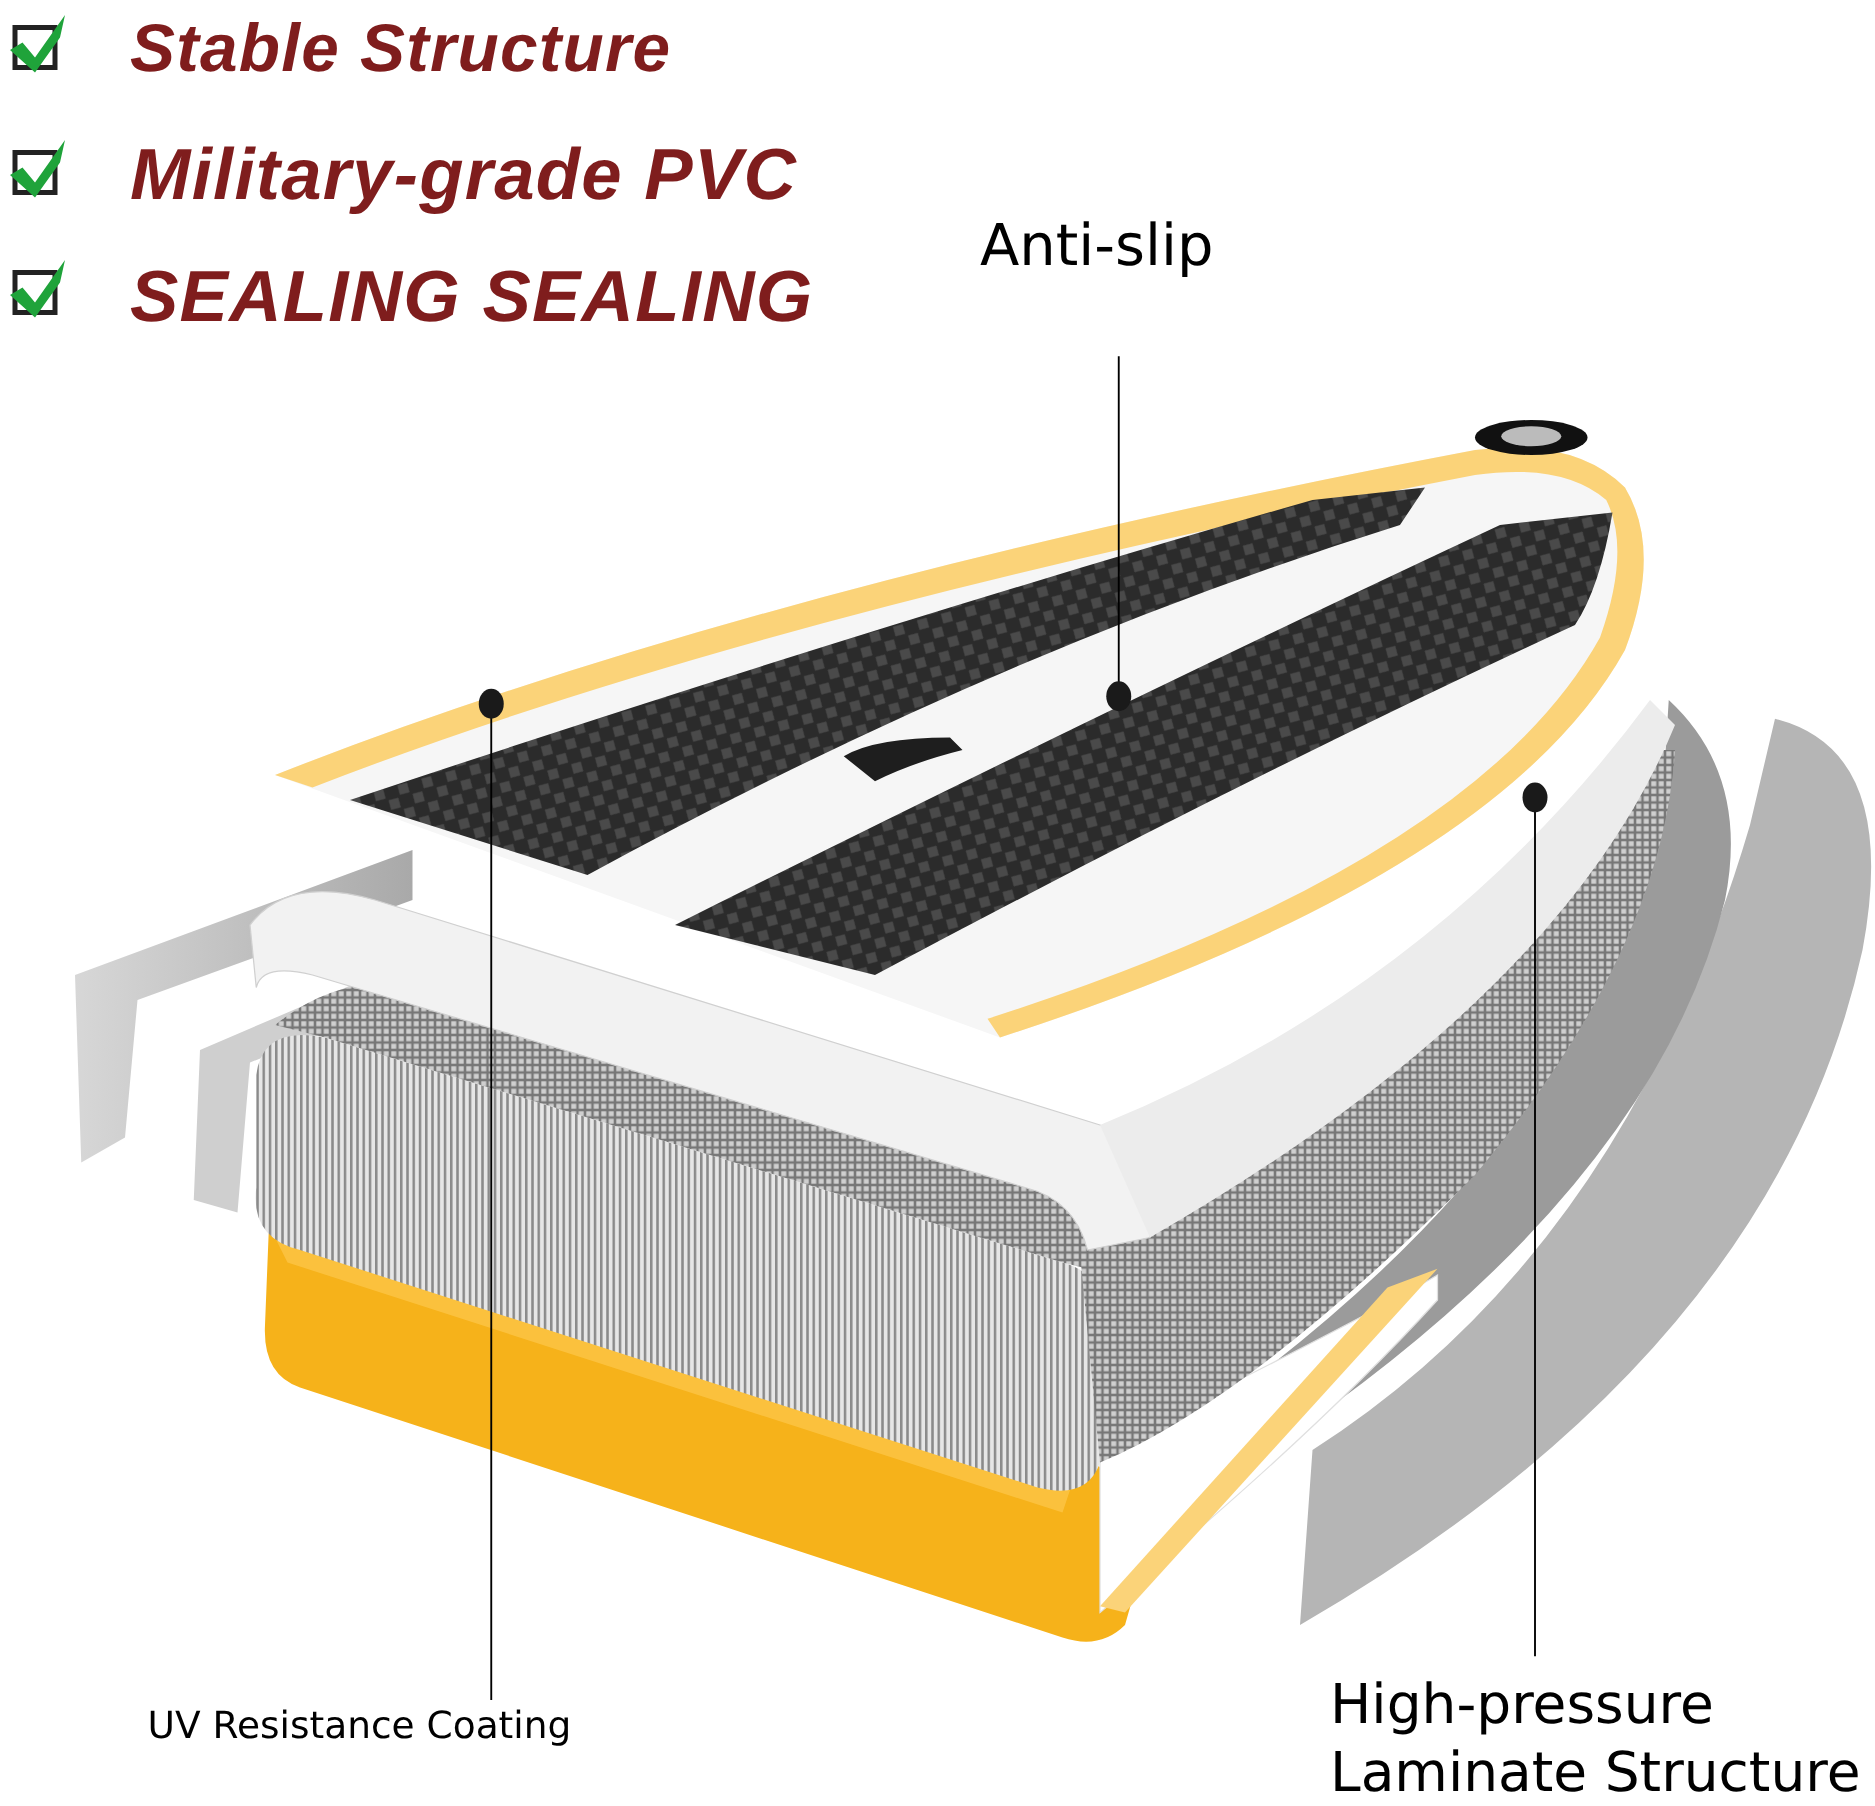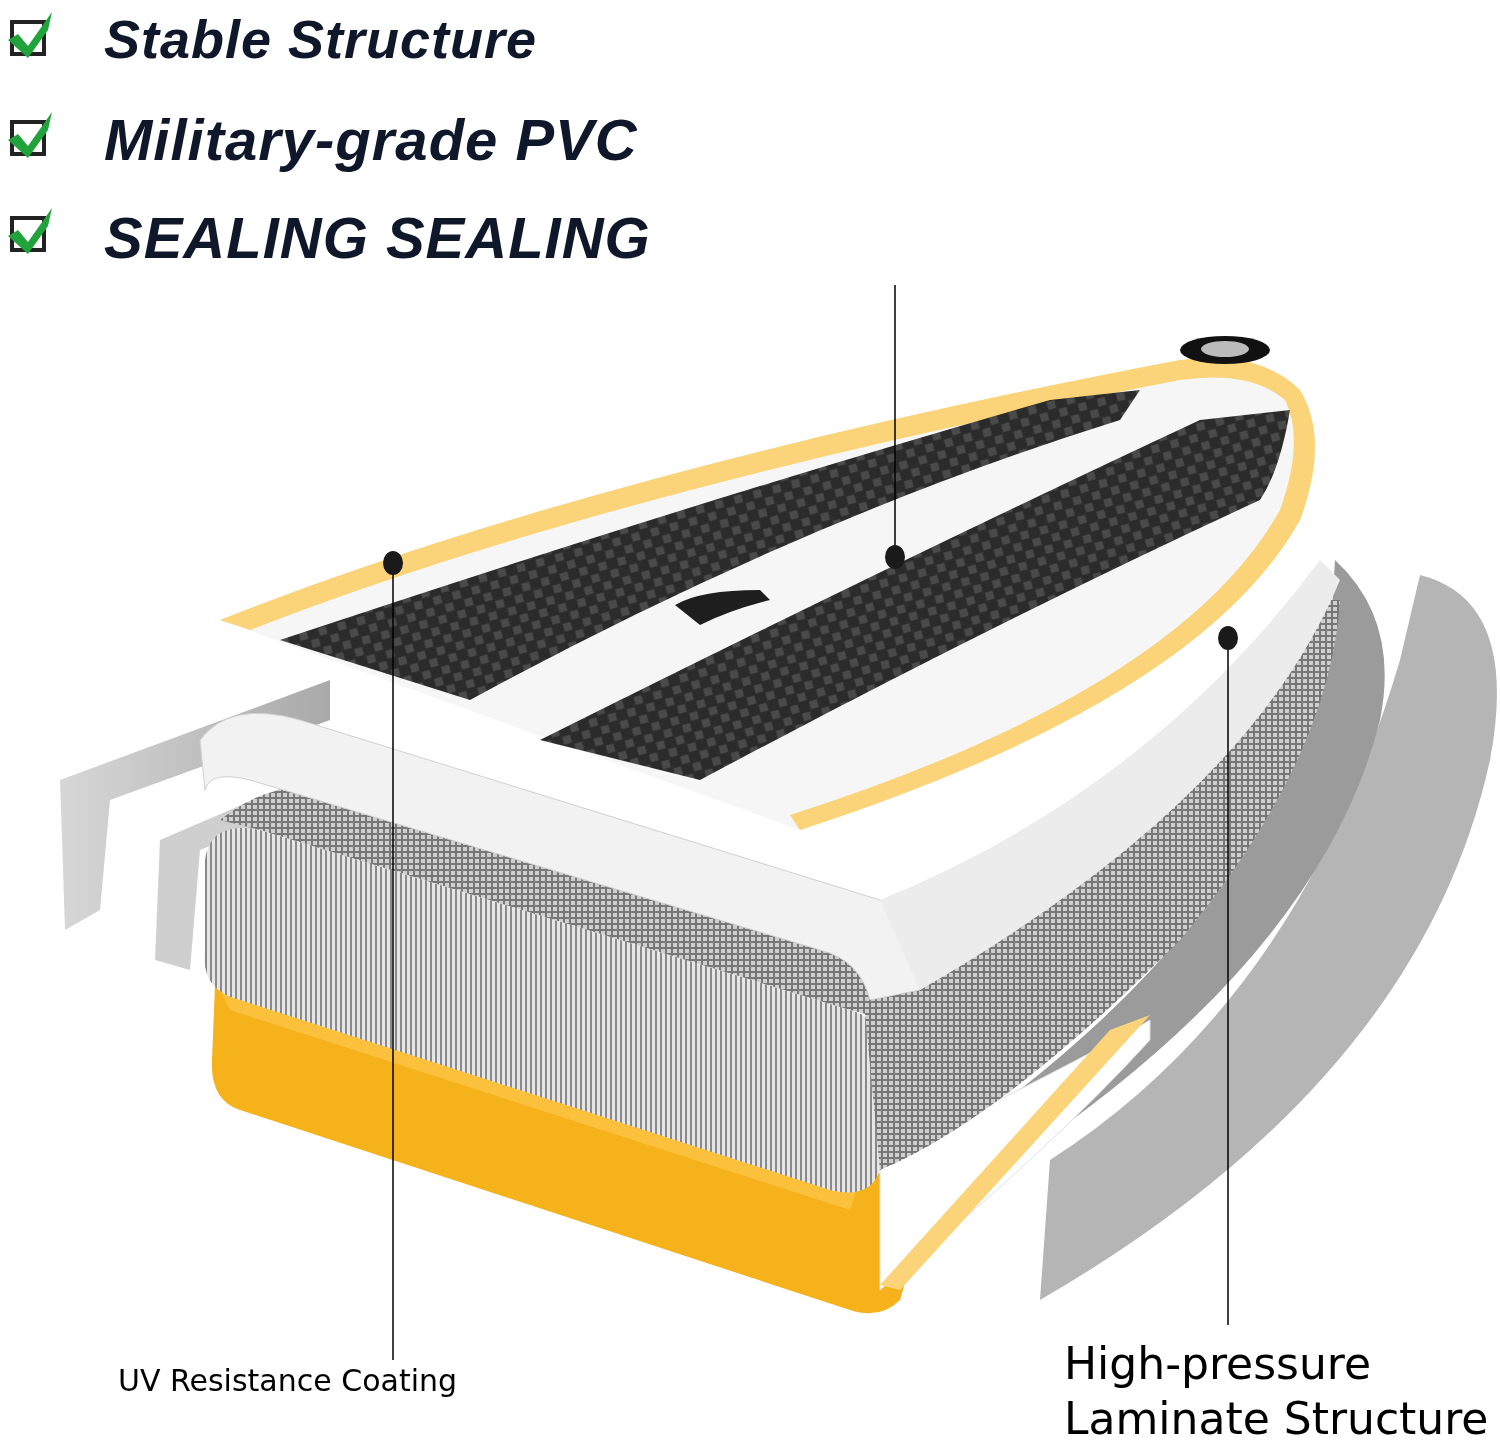--- a/index.html
+++ b/index.html
@@ -1,21 +1,21 @@
 <!DOCTYPE html>
 <html><head>
   <meta charset="utf-8">
   <style>
     html, body { margin: 0; padding: 0; background: #ffffff; }
     body { width: 1500px; height: 1445px; position: relative; overflow: hidden; font-family: "Liberation Sans", sans-serif; }
 
     .features { position: absolute; left: 0; top: 0; }
     .feature { position: absolute; left: 0; height: 70px; width: 700px; }
     .checkbox { position: absolute; left: 8px; width: 48px; height: 48px; }
-    .feature-text { position: absolute; left: 104px; font-family: "Liberation Sans", sans-serif; font-weight: bold; font-style: italic; color: #0f172a; white-space: nowrap; letter-spacing: 1px; }
+    .feature-text { position: absolute; left: 104px; font-family: "Liberation Sans", sans-serif; font-weight: bold; font-style: italic; color: #7f1d1d; white-space: nowrap; letter-spacing: 1px; }
 
     .callout { position: absolute; font-family: "DejaVu Sans", sans-serif; color: #000; white-space: nowrap; line-height: 1.25; }
 
     .board { position: absolute; left: 0; top: 0; width: 1500px; height: 1445px; }
   </style>
 </head>
 <body>
 
 <svg class="board" viewBox="0 0 1500 1445" xmlns="http://www.w3.org/2000/svg">
   <defs>
@@ -94,20 +94,21 @@
   <div class="feature" style="top:202px;">
     <svg class="checkbox" style="top:6px;" viewBox="0 0 48 48">
       <rect x="4" y="10" width="32" height="32" fill="#fff" stroke="#222" stroke-width="4"></rect>
       <path d="M0 28 L10 22 L20 34 L44 0 L40 18 L20 46 Z" fill="#1fa33a"></path>
     </svg>
     <span class="feature-text" style="top:2px; font-size:58px;">SEALING SEALING</span>
   </div>
 </div>
 
 <div class="callout" style="left:784px; top:168px; font-size:46px;">
+  <div>Anti-slip</div>
 </div>
 
 <div class="callout" style="left:118px; top:1362px; font-size:30px;">
   <div>UV Resistance Coating</div>
 </div>
 
 <div class="callout" style="left:1040px; top:1336px; font-size:44px;margin-left:24px;">
   <div>High-pressure</div>
   <div>Laminate Structure</div>
 </div>

